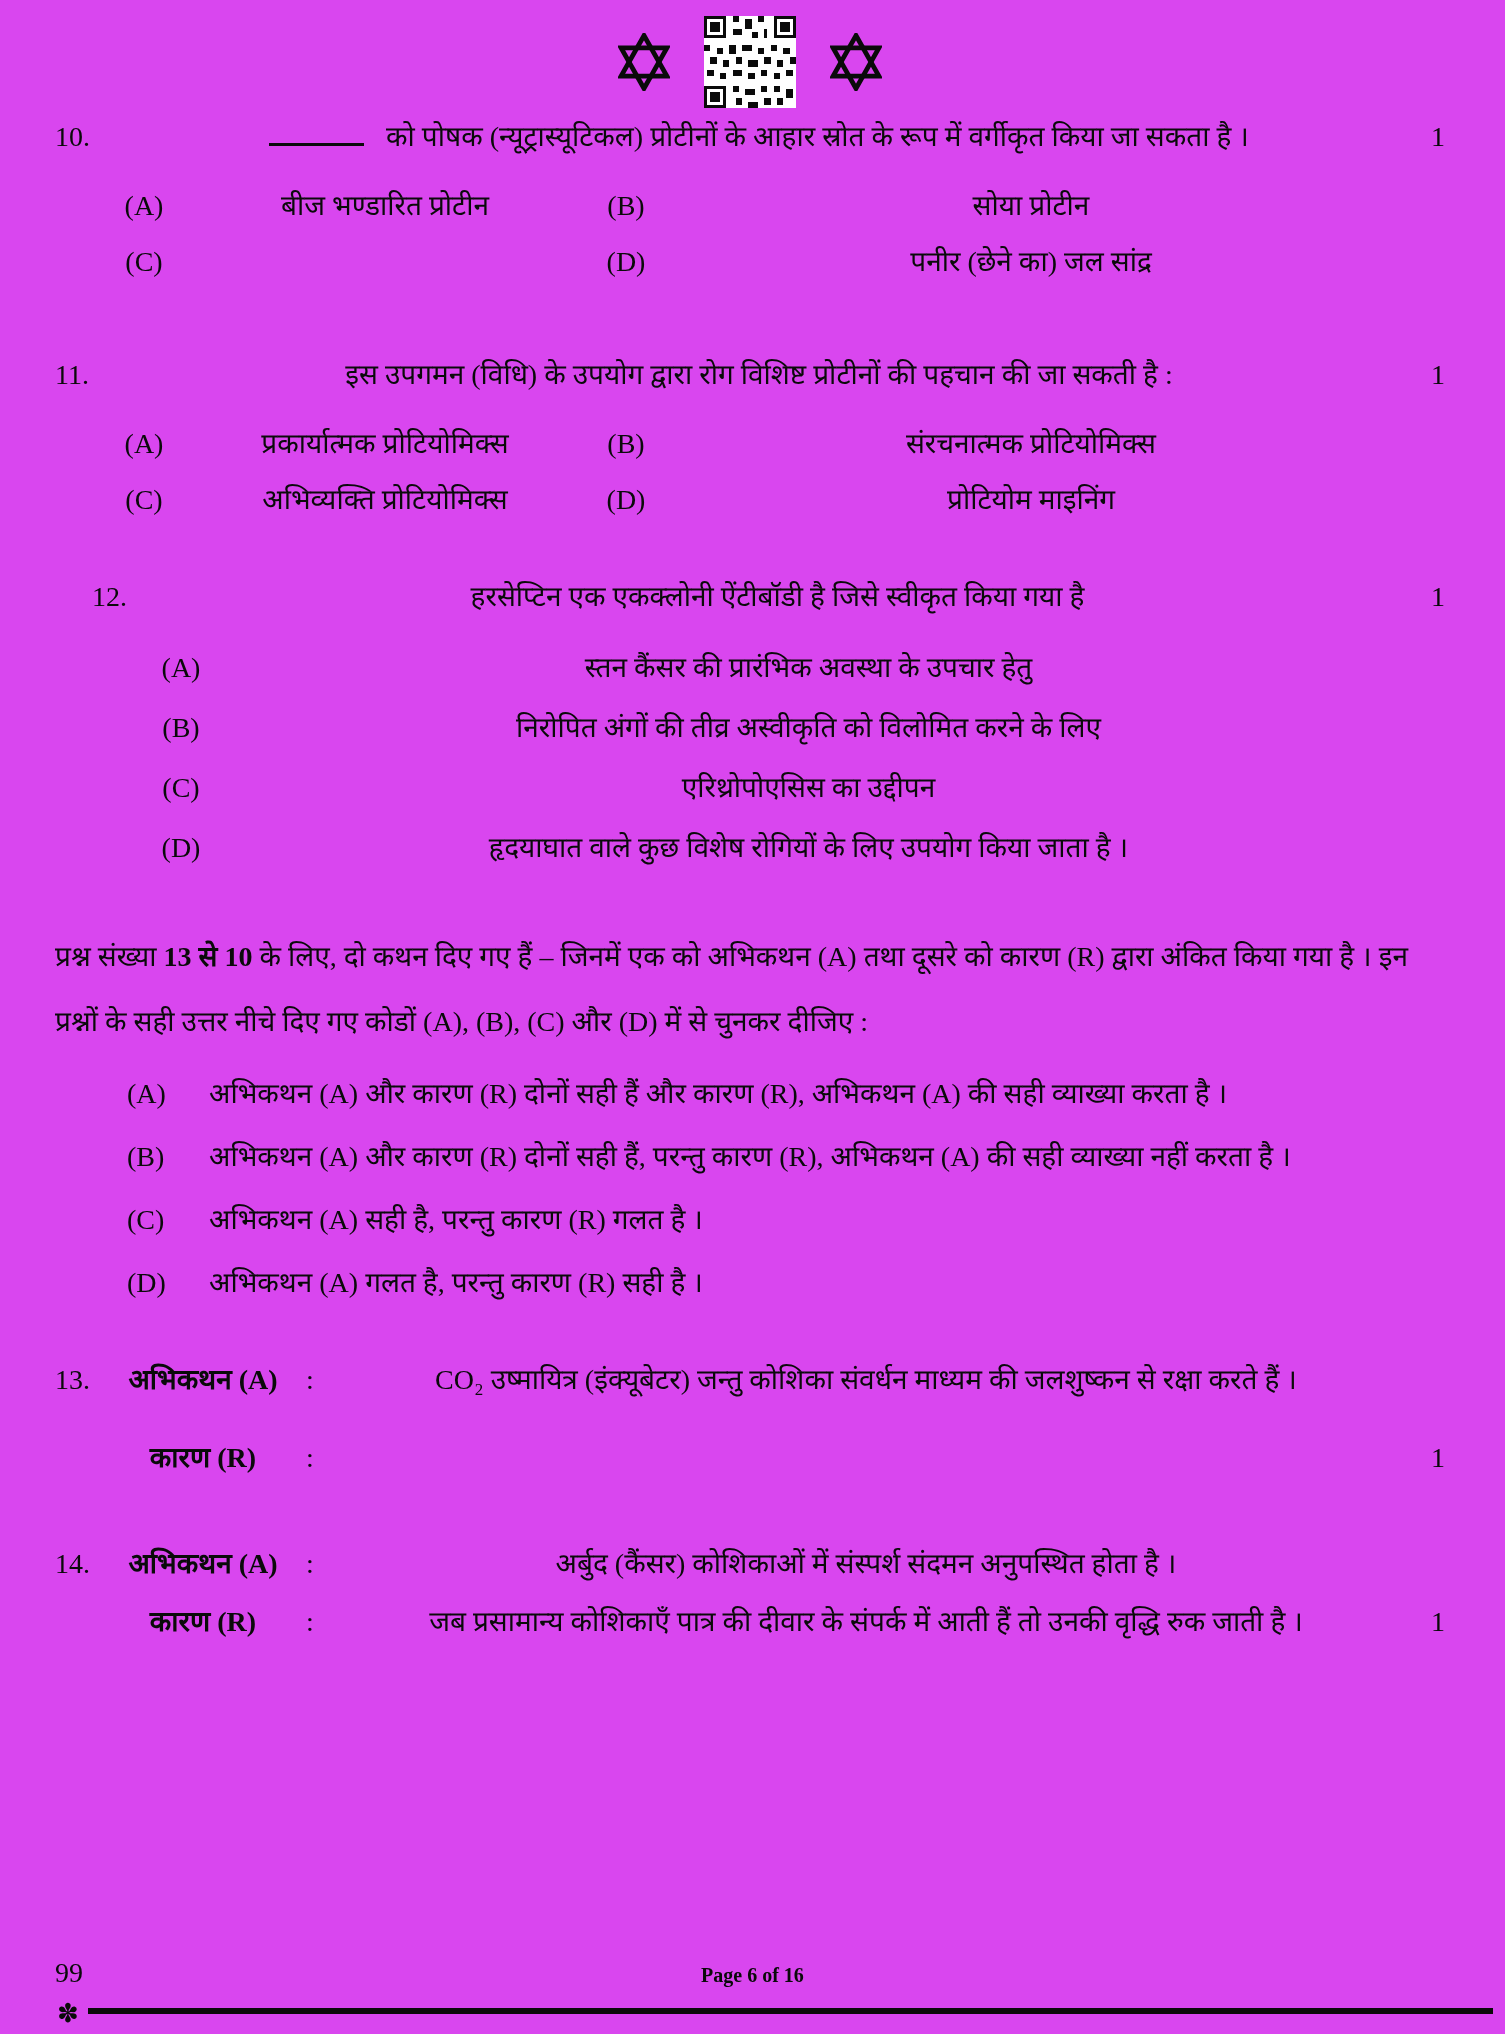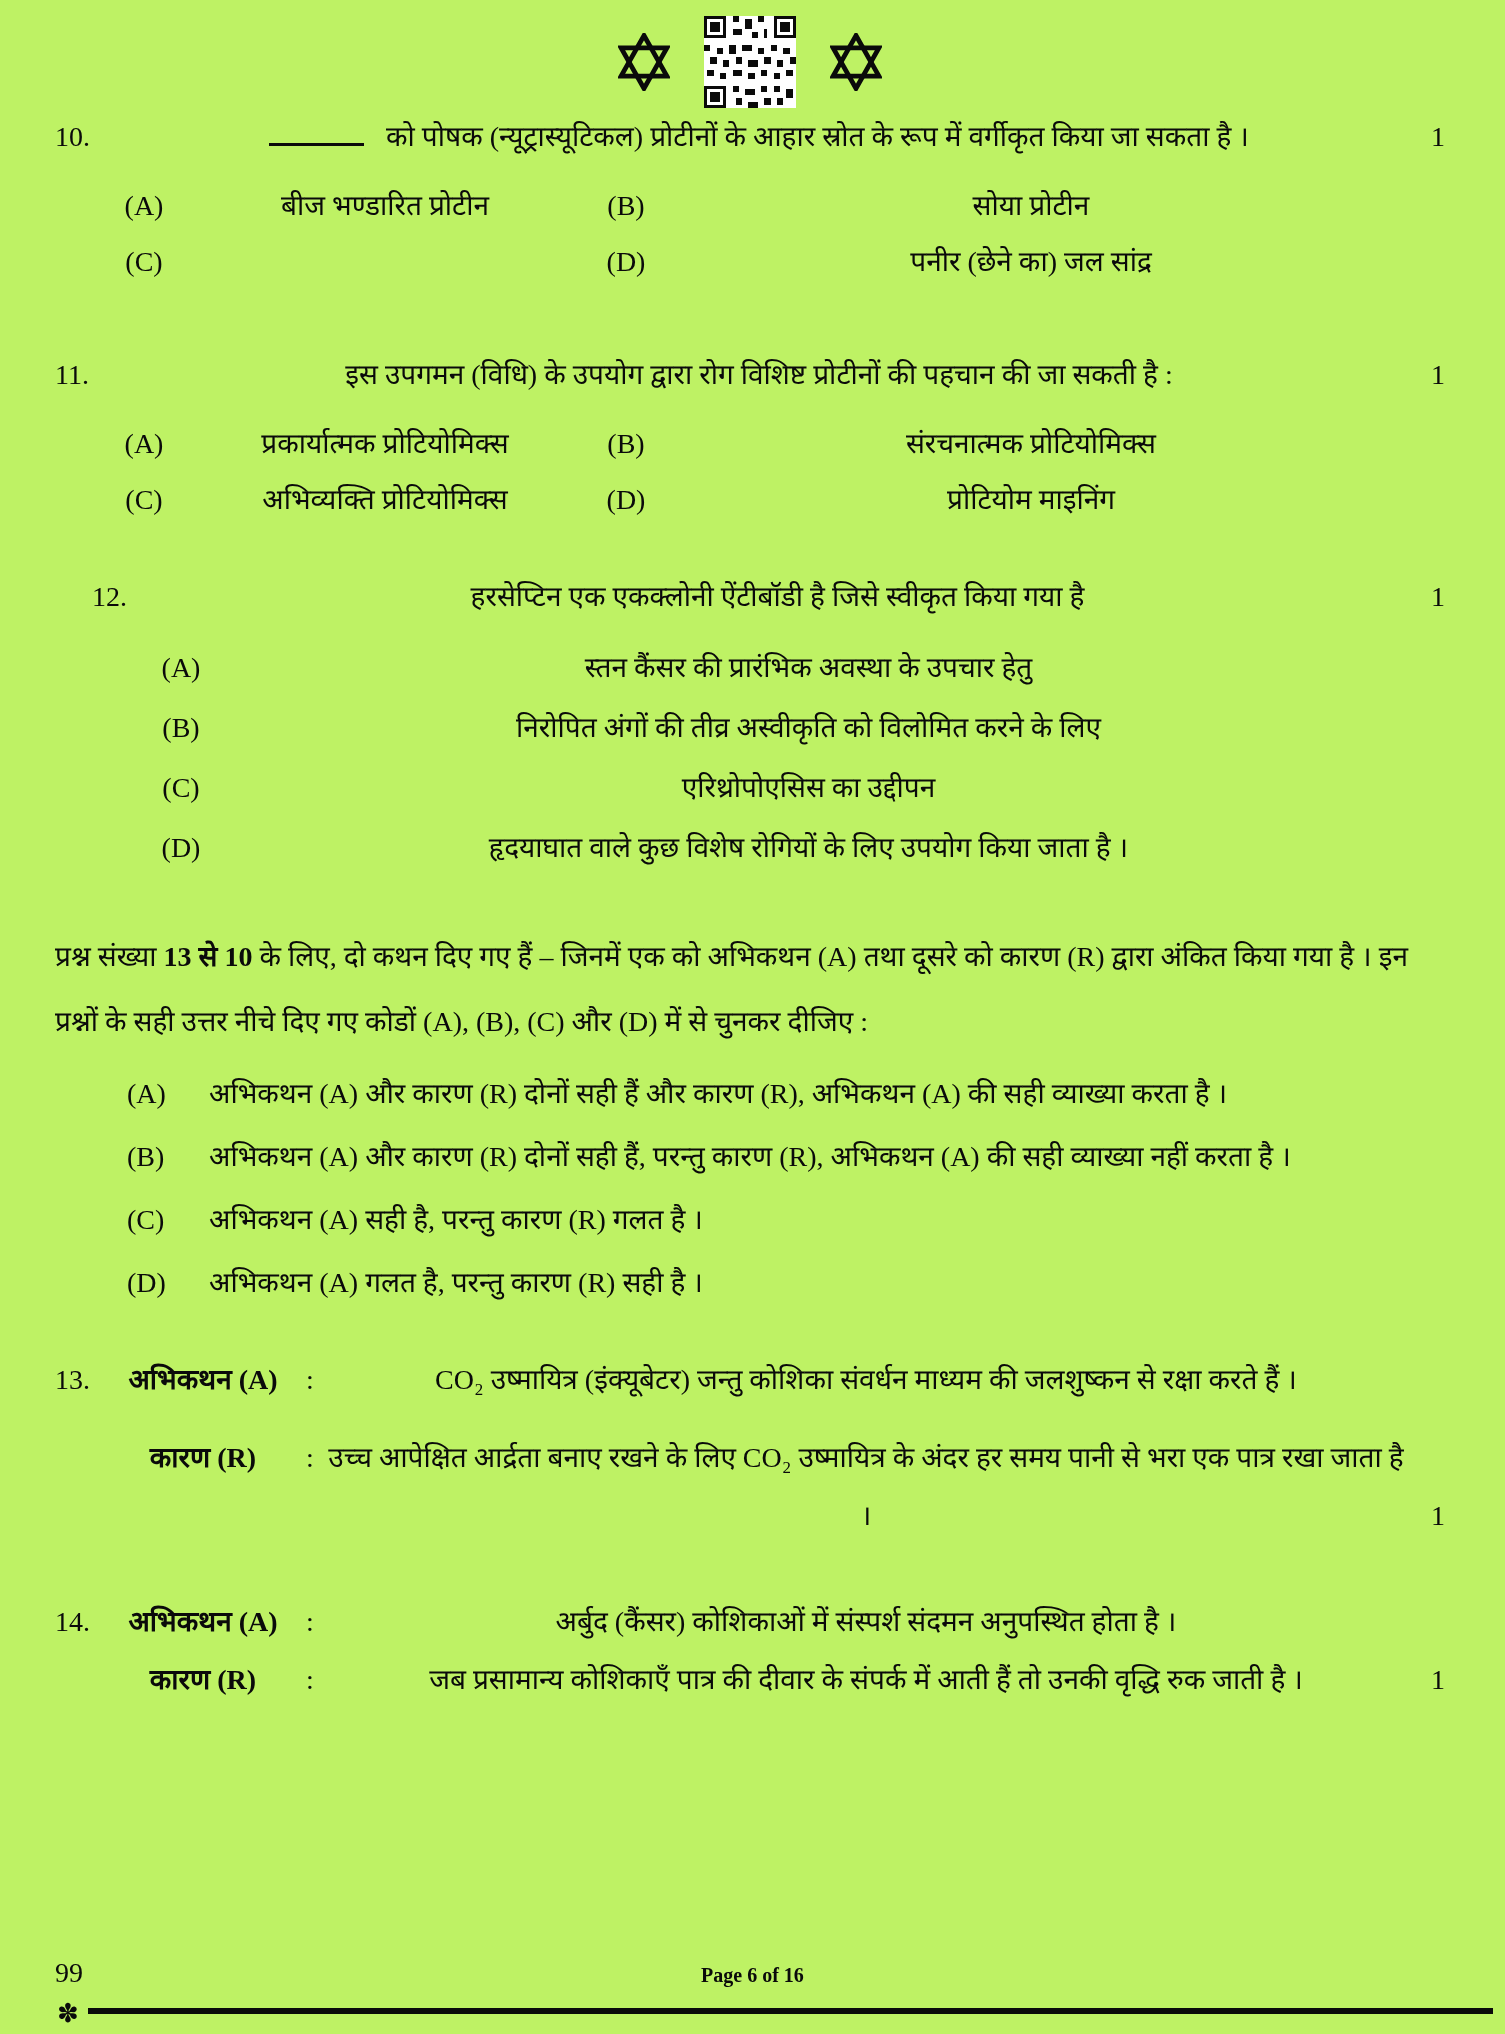--- a/index.html
+++ b/index.html
@@ -1,21 +1,21 @@
 <!DOCTYPE html>
 <html><head>
 <meta charset="utf-8">
 <style>
   html, body { margin: 0; padding: 0; background: #e8e8e8; }
   .page {
     position: relative;
     width: 1505px;
     height: 2034px;
     margin: 0 auto;
-    background: #bef264;
+    background: #d946ef;
     color: #0a0a0a;
     font-family: "Liberation Serif", "DejaVu Serif", serif;
     font-size: 28px;
     box-sizing: border-box;
     padding: 0 60px 0 55px;
     overflow: hidden;
   }
 
   
   .header-row {
@@ -270,21 +270,20 @@
     <div class="qnum">13.</div>
     <div class="qbody">
       <div class="ar-row">
         <div class="ar-label">अभिकथन (A)</div>
         <div class="ar-colon">:</div>
         <div class="ar-text">CO₂ उष्मायित्र (इंक्यूबेटर) जन्तु कोशिका संवर्धन माध्यम की जलशुष्कन से रक्षा करते हैं ।</div>
       </div>
       <div class="ar-row ar-reason">
         <div class="ar-label">कारण (R)</div>
         <div class="ar-colon">:</div>
-        <div class="ar-text">उच्च आपेक्षित आर्द्रता बनाए रखने के लिए CO₂ उष्मायित्र के अंदर हर समय पानी से भरा एक पात्र रखा जाता है ।</div>
       </div>
     </div>
     <div class="qmarks marks-bottom">1</div>
   </div>
 
   <div class="q mt-q14">
     <div class="qnum">14.</div>
     <div class="qbody">
       <div class="ar-row">
         <div class="ar-label">अभिकथन (A)</div>

